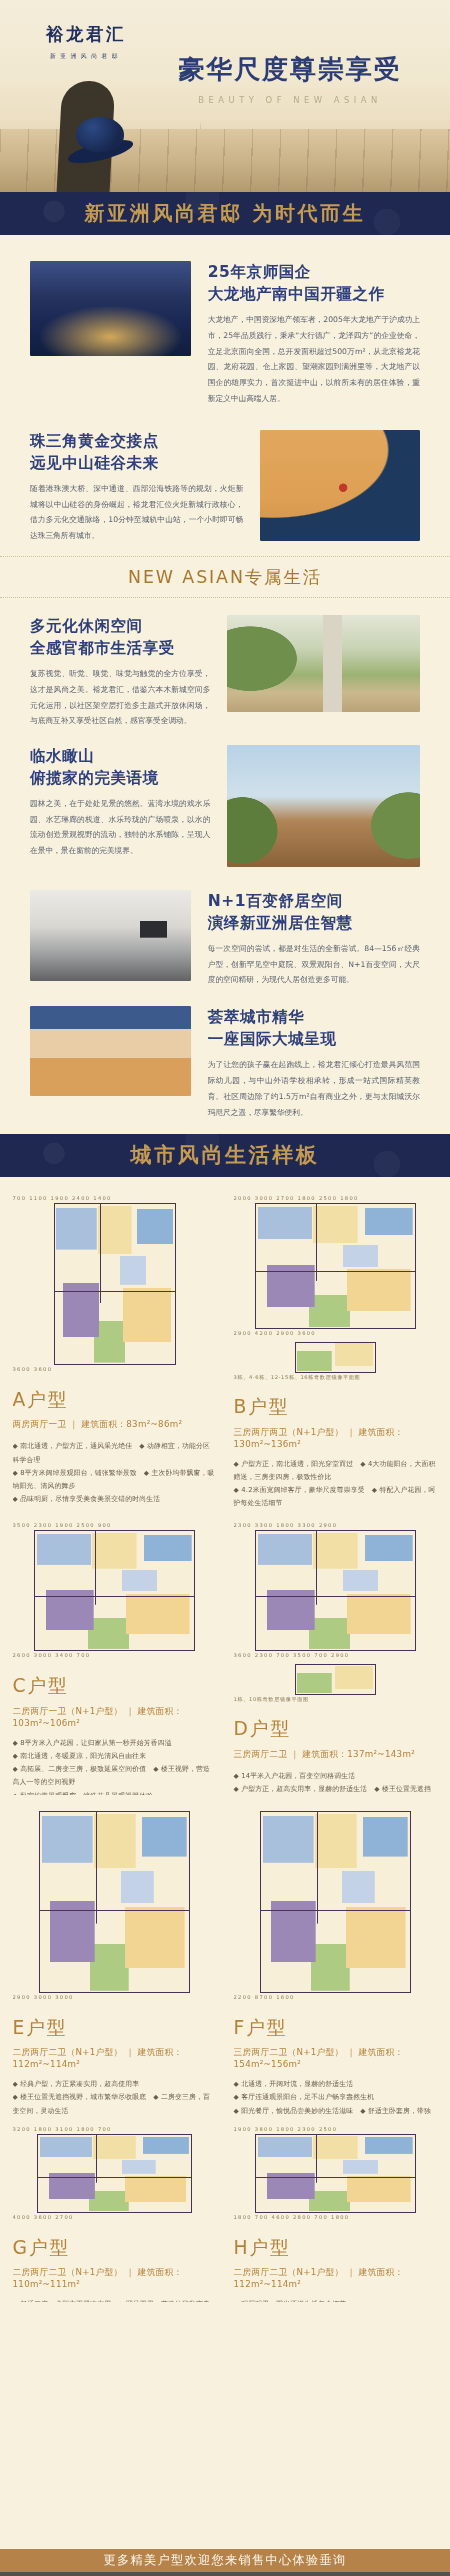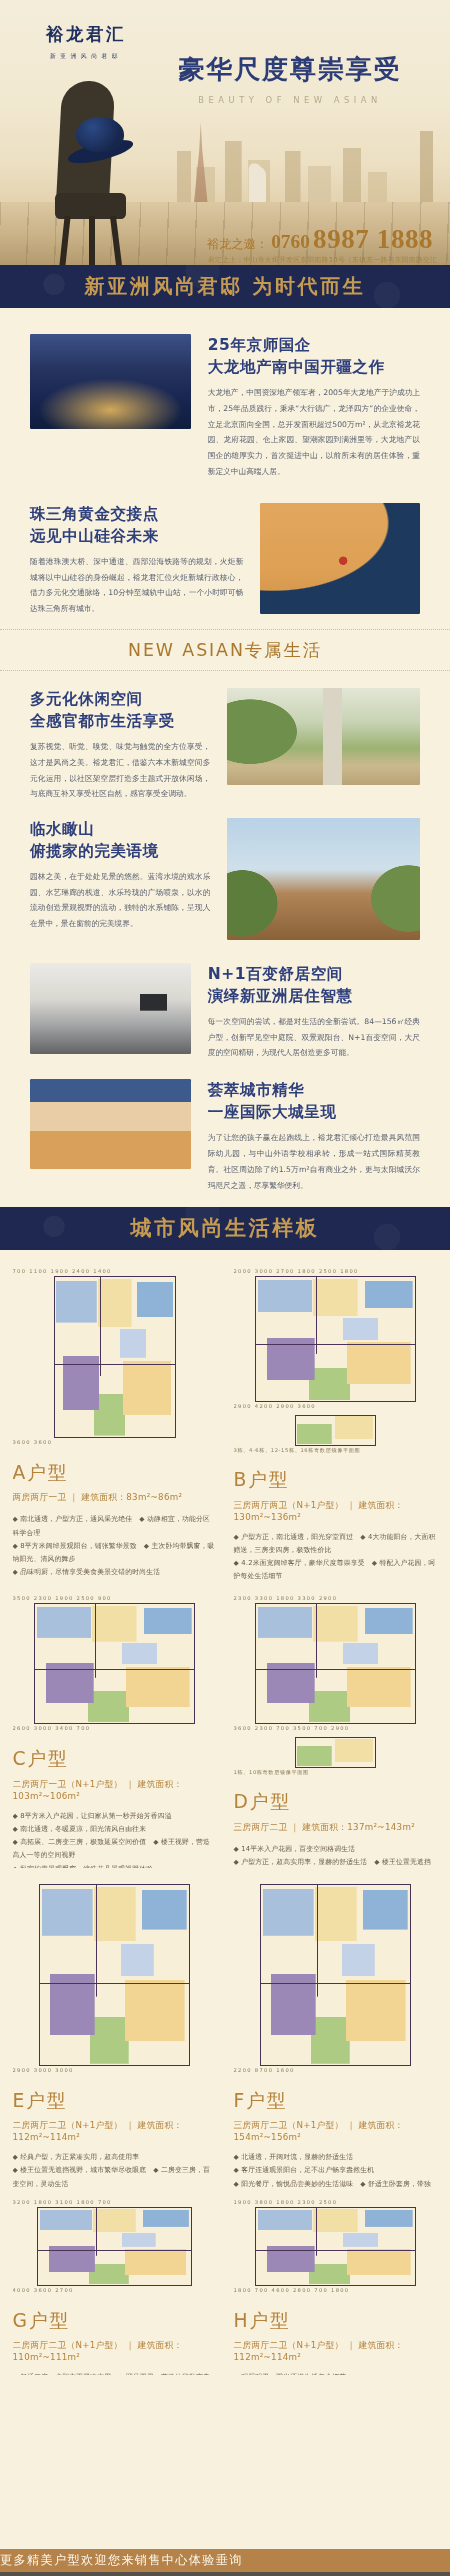--- a/index.html
+++ b/index.html
@@ -1,21 +1,21 @@
 <!DOCTYPE html>
 <html style="font-size:10.3px"><head>
 <meta charset="utf-8">
 <style>
   html,body{margin:0;padding:0;background:#e8e3d2;}
   *{box-sizing:border-box;}
   .page{width:450px;height:2576px;position:relative;overflow:hidden;margin:0 auto;
         background:#f7f1dd;font-family:"DejaVu Sans","Liberation Sans",sans-serif;}
 
   
-  .hero{position:relative;height:265px;overflow:hidden;
+  .hero{position:relative;height:192px;overflow:hidden;
         background:linear-gradient(180deg,#f4edda 0%,#f1e8d0 40%,#ecdfc2 62%,#e2d1ad 78%,#d6c097 100%);}
   .skyline{position:absolute;left:161px;right:3.9px;top:103px;height:109px;opacity:.75;background-repeat:no-repeat;background:
      linear-gradient(rgba(199,178,138,.85),rgba(199,178,138,.85)) 6% bottom/14px 61px no-repeat,
      linear-gradient(rgba(205,186,146,.75),rgba(205,186,146,.75)) 13% bottom/19.3px 45px no-repeat,
      linear-gradient(rgba(193,171,128,.8),rgba(193,171,128,.8)) 24% bottom/16.7px 71px no-repeat,
      linear-gradient(rgba(203,183,141,.7),rgba(203,183,141,.7)) 33% bottom/22px 52px no-repeat,
      linear-gradient(rgba(190,168,124,.75),rgba(190,168,124,.75)) 46% bottom/15.5px 61px no-repeat,
      linear-gradient(rgba(206,188,150,.7),rgba(206,188,150,.7)) 56% bottom/23px 46px no-repeat,
      linear-gradient(rgba(188,166,122,.7),rgba(188,166,122,.7)) 68% bottom/18px 64px no-repeat,
      linear-gradient(rgba(202,182,140,.65),rgba(202,182,140,.65)) 78% bottom/19.3px 40px no-repeat,
@@ -119,21 +119,21 @@
      linear-gradient(#f1dfa6,#f1dfa6) 95% 8%/48% 80% no-repeat,
      linear-gradient(#f7efd7,#f7efd7) 0 0/100% 100% no-repeat;}
   .plan-note{font-size:5.2px;color:#8d7b5c;letter-spacing:0.6px;}
   .plan-title{margin-top:13px;font-size:18.7px;color:#b5823c;letter-spacing:1.9px;}
   .plan-spec{margin-top:6.4px;font-size:8.7px;color:#b5823c;letter-spacing:0.3px;}
   .plan-bullets{margin-top:9px;}
   .plan-bullets div{font-size:6.8px;color:#6b5c49;line-height:1.95;letter-spacing:0.2px;}
 
   
   .footer-bar{position:absolute;left:0;right:0;bottom:4.5px;height:23px;line-height:23px;
-              background:#b5824a;text-align:left;color:#fdf8ec;font-size:12.2px;letter-spacing:1.3px;}
+              background:#b5824a;text-align:center;color:#fdf8ec;font-size:12.2px;letter-spacing:1.3px;}
   .footer-strip{position:absolute;left:0;right:0;bottom:0;height:4.5px;background:#55504a;}
 </style>
 </head>
 <body>
 
 <div class="page">
 
   <header class="hero">
     <div class="skyline"></div>
     <div class="tower"></div>

